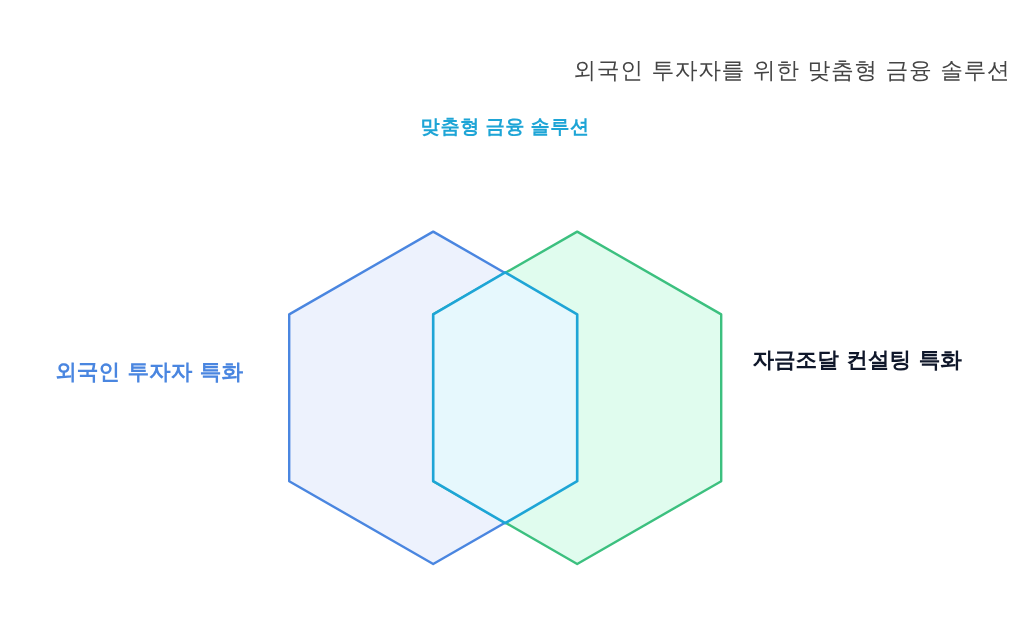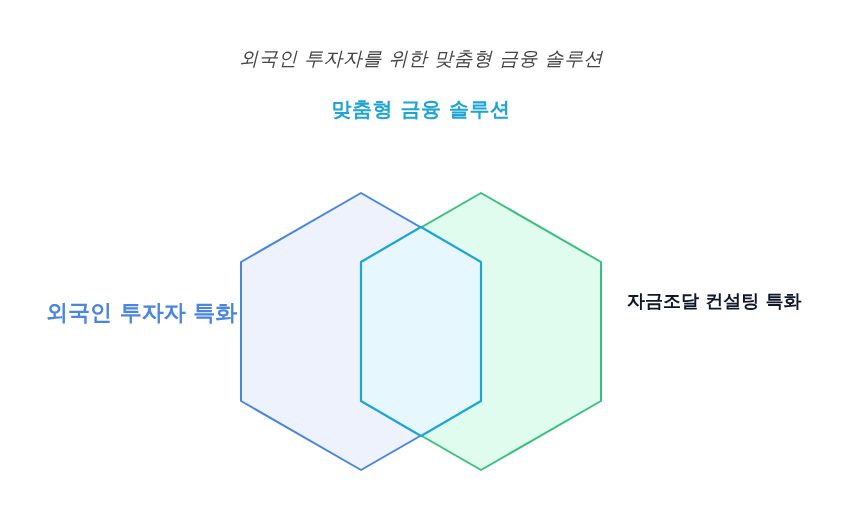--- a/index.html
+++ b/index.html
@@ -12,42 +12,42 @@
       height: 530px;
       position: relative;
       overflow: hidden;
       font-family: "DejaVu Sans", "Liberation Sans", sans-serif;
     }
     .title {
       position: absolute;
       left: 0;
       width: 842px;
       top: 46px;
-      text-align: center;
+      text-align: right;
       font-size: 19px;
       color: #444444;
       letter-spacing: 0.5px;
-      font-style: italic;
     }
     .subtitle {
       position: absolute;
       left: 0;
       width: 842px;
       top: 96px;
       text-align: center;
-      font-size: 20px;
+      font-size: 16px;
       font-weight: bold;
       color: #1ea5d6;
       letter-spacing: 0.5px;
+      font-family: Liberation Serif, serif;
     }
     .label-left {
       position: absolute;
       left: 46px;
       top: 298px;
-      font-size: 22px;
+      font-size: 18px;
       font-weight: bold;
       color: #4a86e0;
       white-space: nowrap;
     }
     .label-right {
       position: absolute;
       left: 627px;
       top: 288px;
       width: 180px;
       font-size: 18px;

